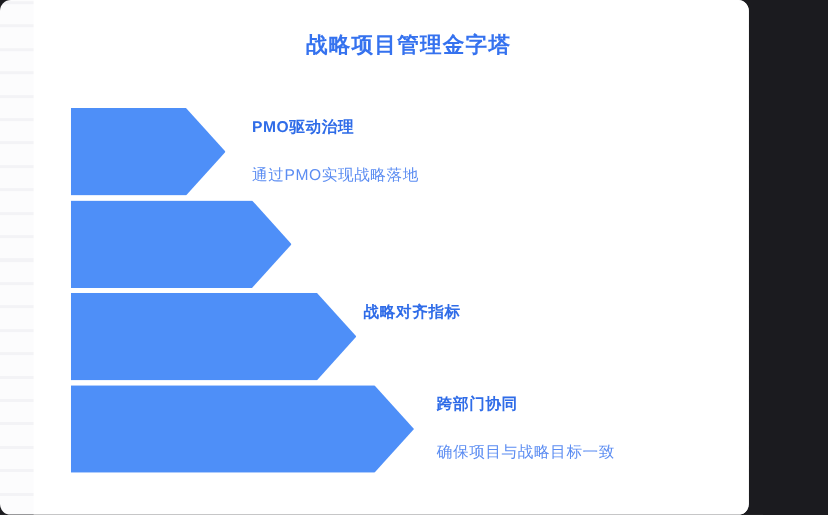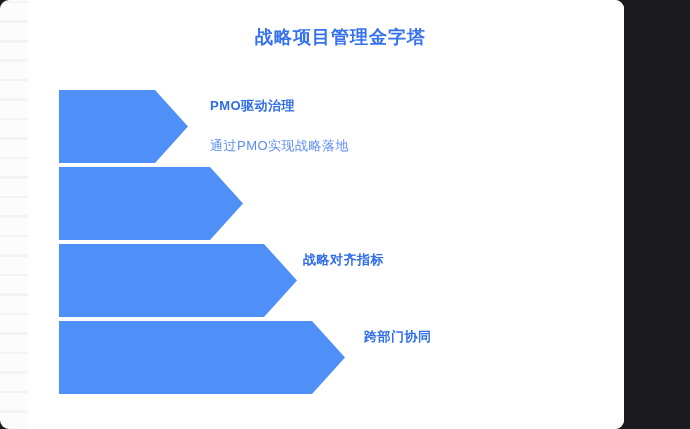--- a/index.html
+++ b/index.html
@@ -116,15 +116,16 @@
     <div class="arrow"></div>
     <div class="level-text">
       <div class="level-heading">战略对齐指标</div>
     </div>
   </div>
 
   <div class="level level-4">
     <div class="arrow"></div>
     <div class="level-text">
       <div class="level-heading">跨部门协同</div>
+      <div class="level-desc">确保项目与战略目标一致</div>
     </div>
   </div>
 </div>
 
 </body></html>

